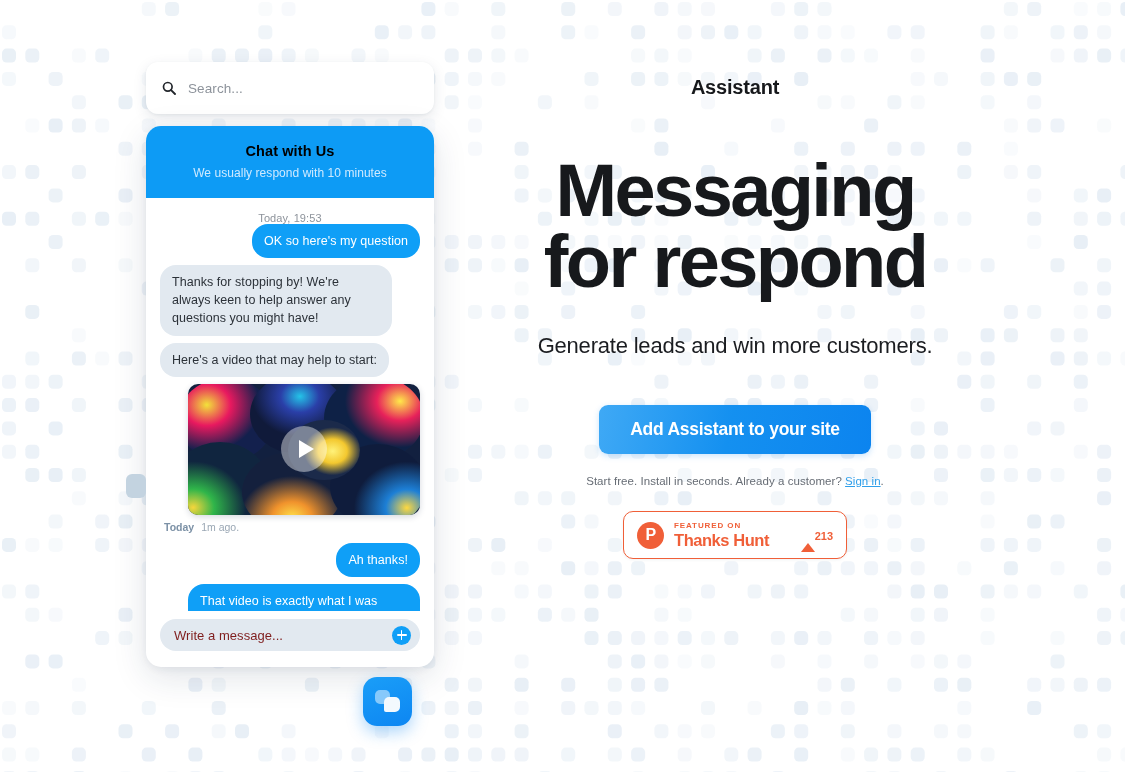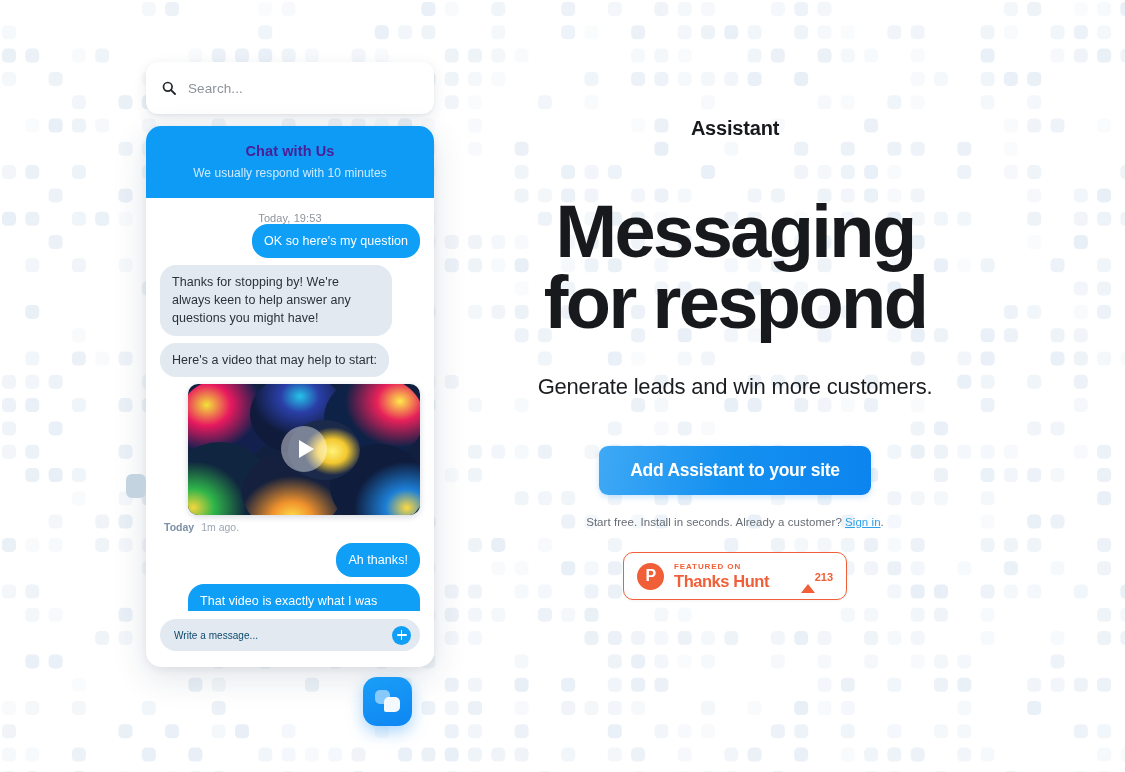--- a/index.html
+++ b/index.html
@@ -69,21 +69,21 @@
     flex-direction: column;
   }
 
   .chat-header {
     background: #0d9bf5;
     padding: 16px 14px 16px;
     text-align: center;
     flex: 0 0 auto;
   }
   .chat-header .title {
-    color: #4c1d95;
+    color: #000000;
     font-size: 14.5px;
     font-weight: bold;
     line-height: 1.35;
     letter-spacing: .1px;
   }
   .chat-header .subtitle {
     color: #cfeaff;
     font-size: 12px;
     line-height: 1.5;
     margin-top: 2px;
@@ -169,21 +169,21 @@
   }
   .composer-inner {
     height: 32px;
     background: #e2e9f0;
     border-radius: 17px;
     display: flex;
     align-items: center;
     padding: 0 4px 0 14px;
     justify-content: space-between;
   }
-  .composer-placeholder { font-size: 10px; color: #0c4a6e; letter-spacing: .05px; }
+  .composer-placeholder { font-size: 13px; color: #7f1d1d; letter-spacing: .05px; }
   .plus-btn {
     width: 19px; height: 19px;
     border-radius: 50%;
     background: #0f9ff7;
     position: relative;
     flex: 0 0 auto;
     margin-right: 5px;
   }
   .plus-btn::before, .plus-btn::after {
     content: ""; position: absolute; background: #ffffff; border-radius: 1px;
@@ -220,21 +220,21 @@
     left: 470px;
     top: 0;
     width: 530px;
     height: 772px;
     z-index: 4;
     display: flex;
     flex-direction: column;
     align-items: center;
   }
   .brand {
-    margin-top: 117px;
+    margin-top: 76px;
     font-size: 20px;
     font-weight: bold;
     color: #17191c;
     letter-spacing: -.2px;
   }
   .headline {
     margin-top: 56px;
     font-size: 74px;
     line-height: 0.96;
     font-weight: bold;

